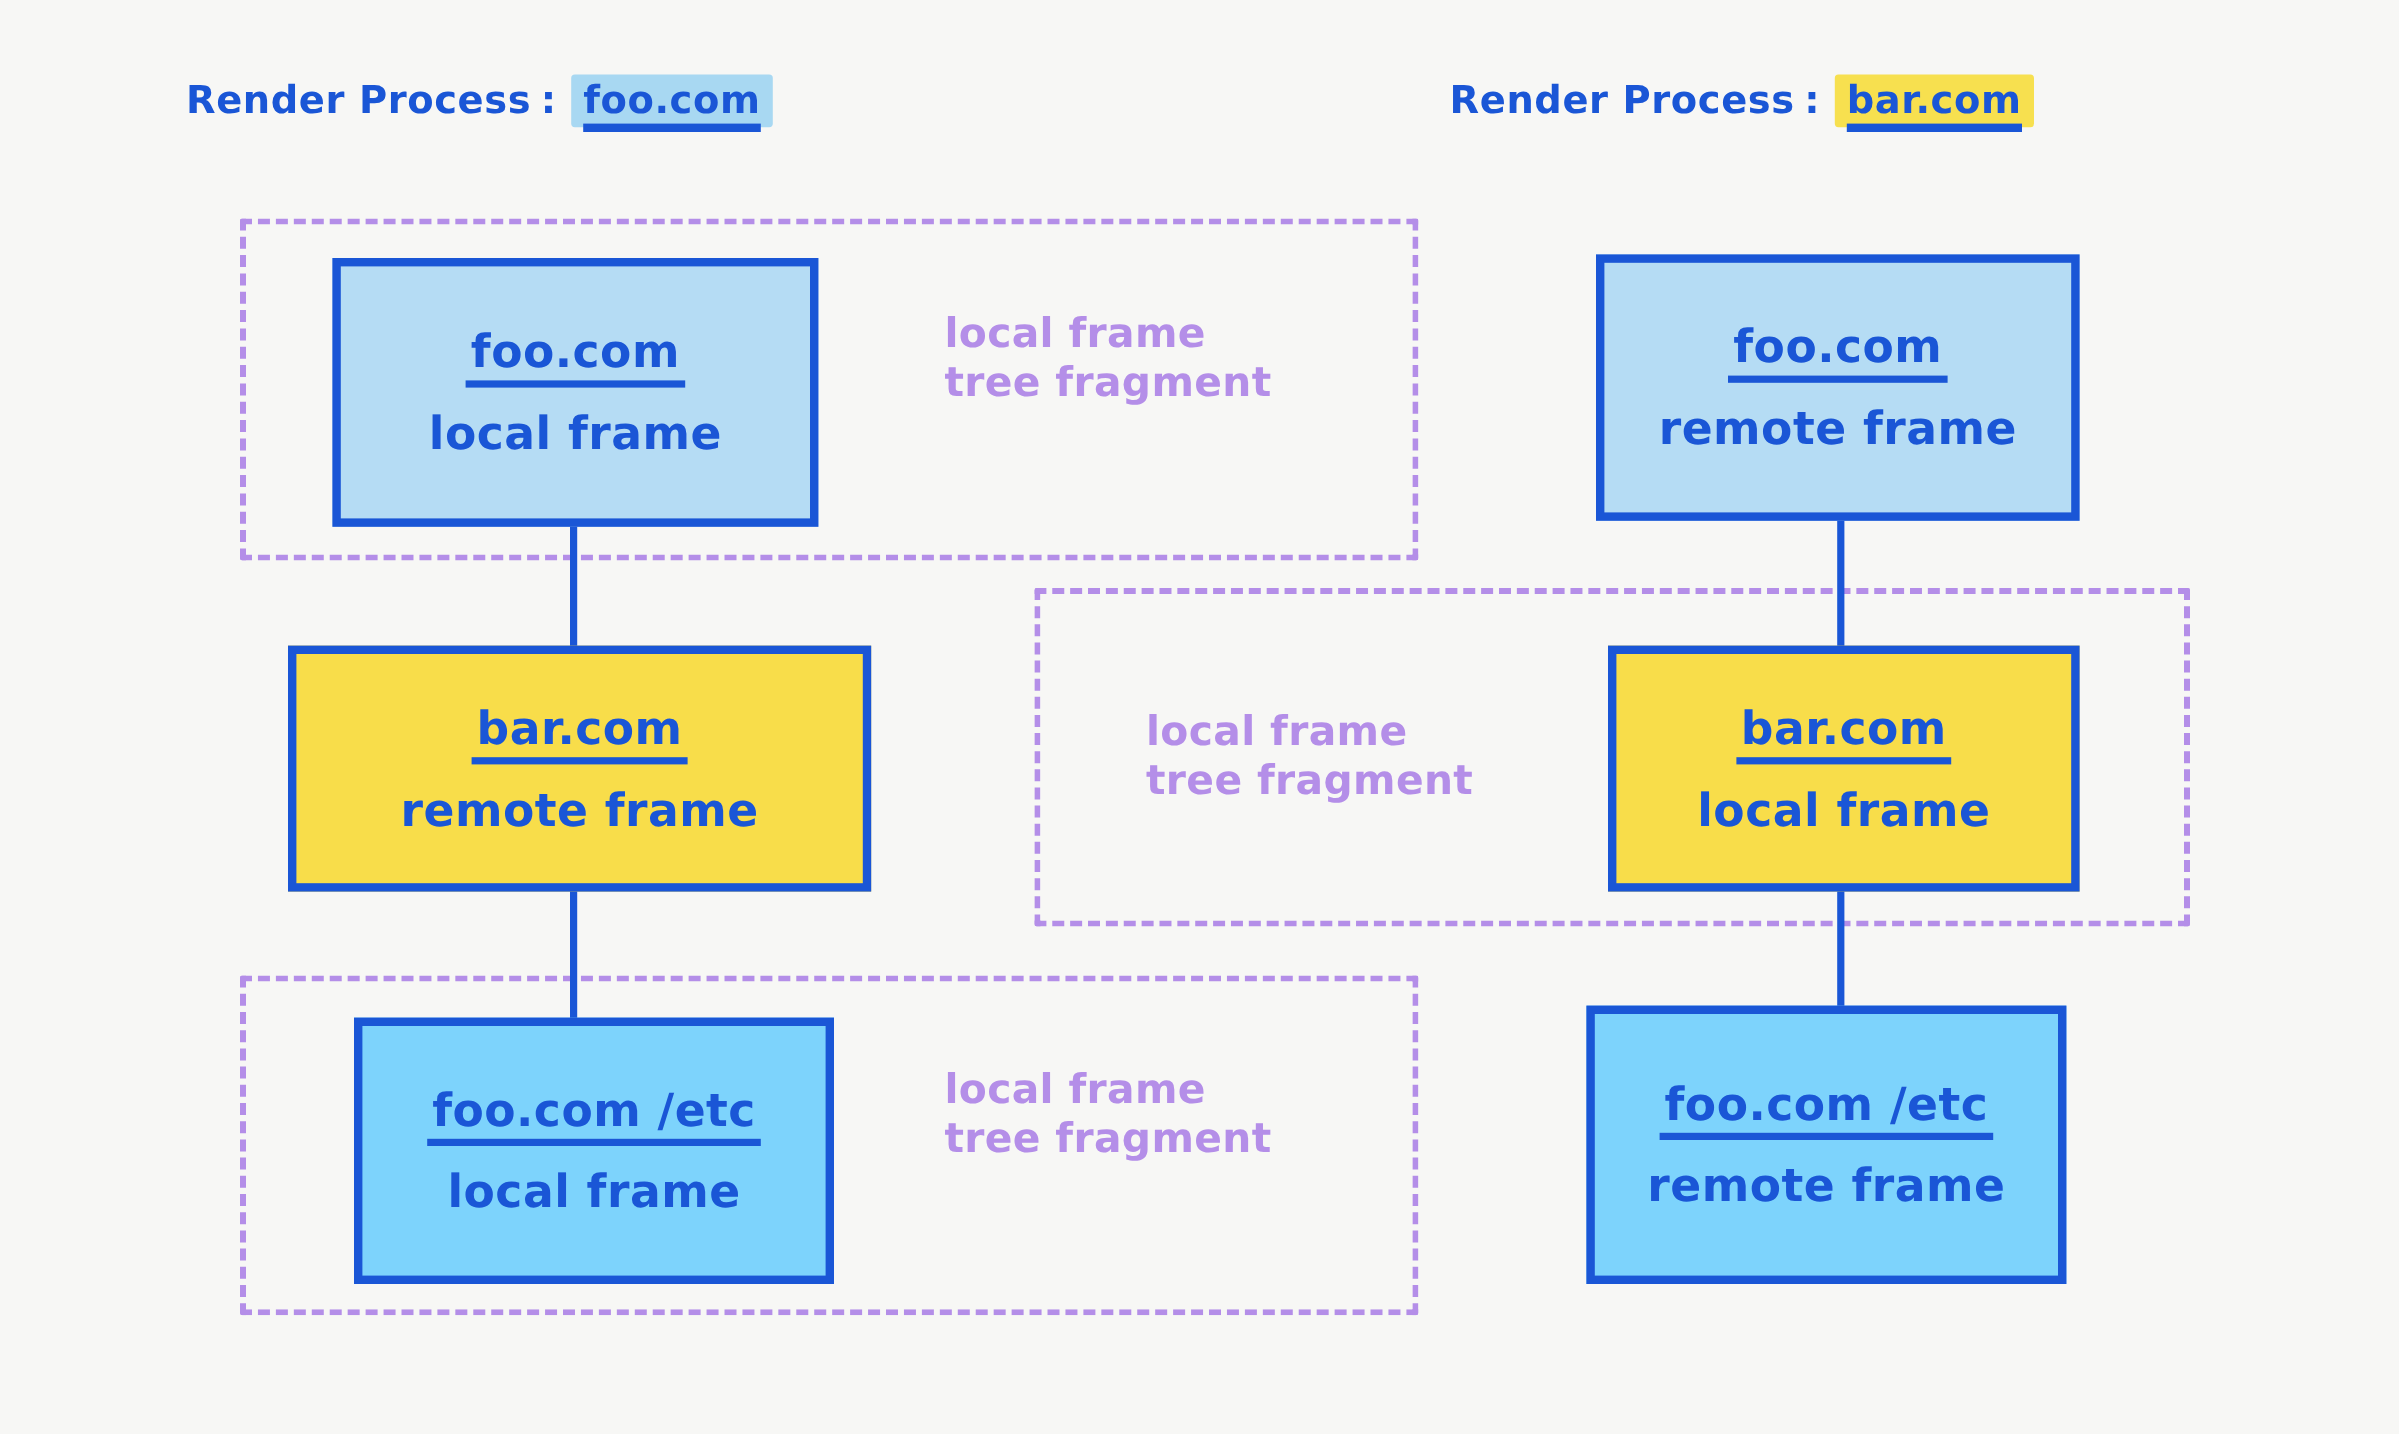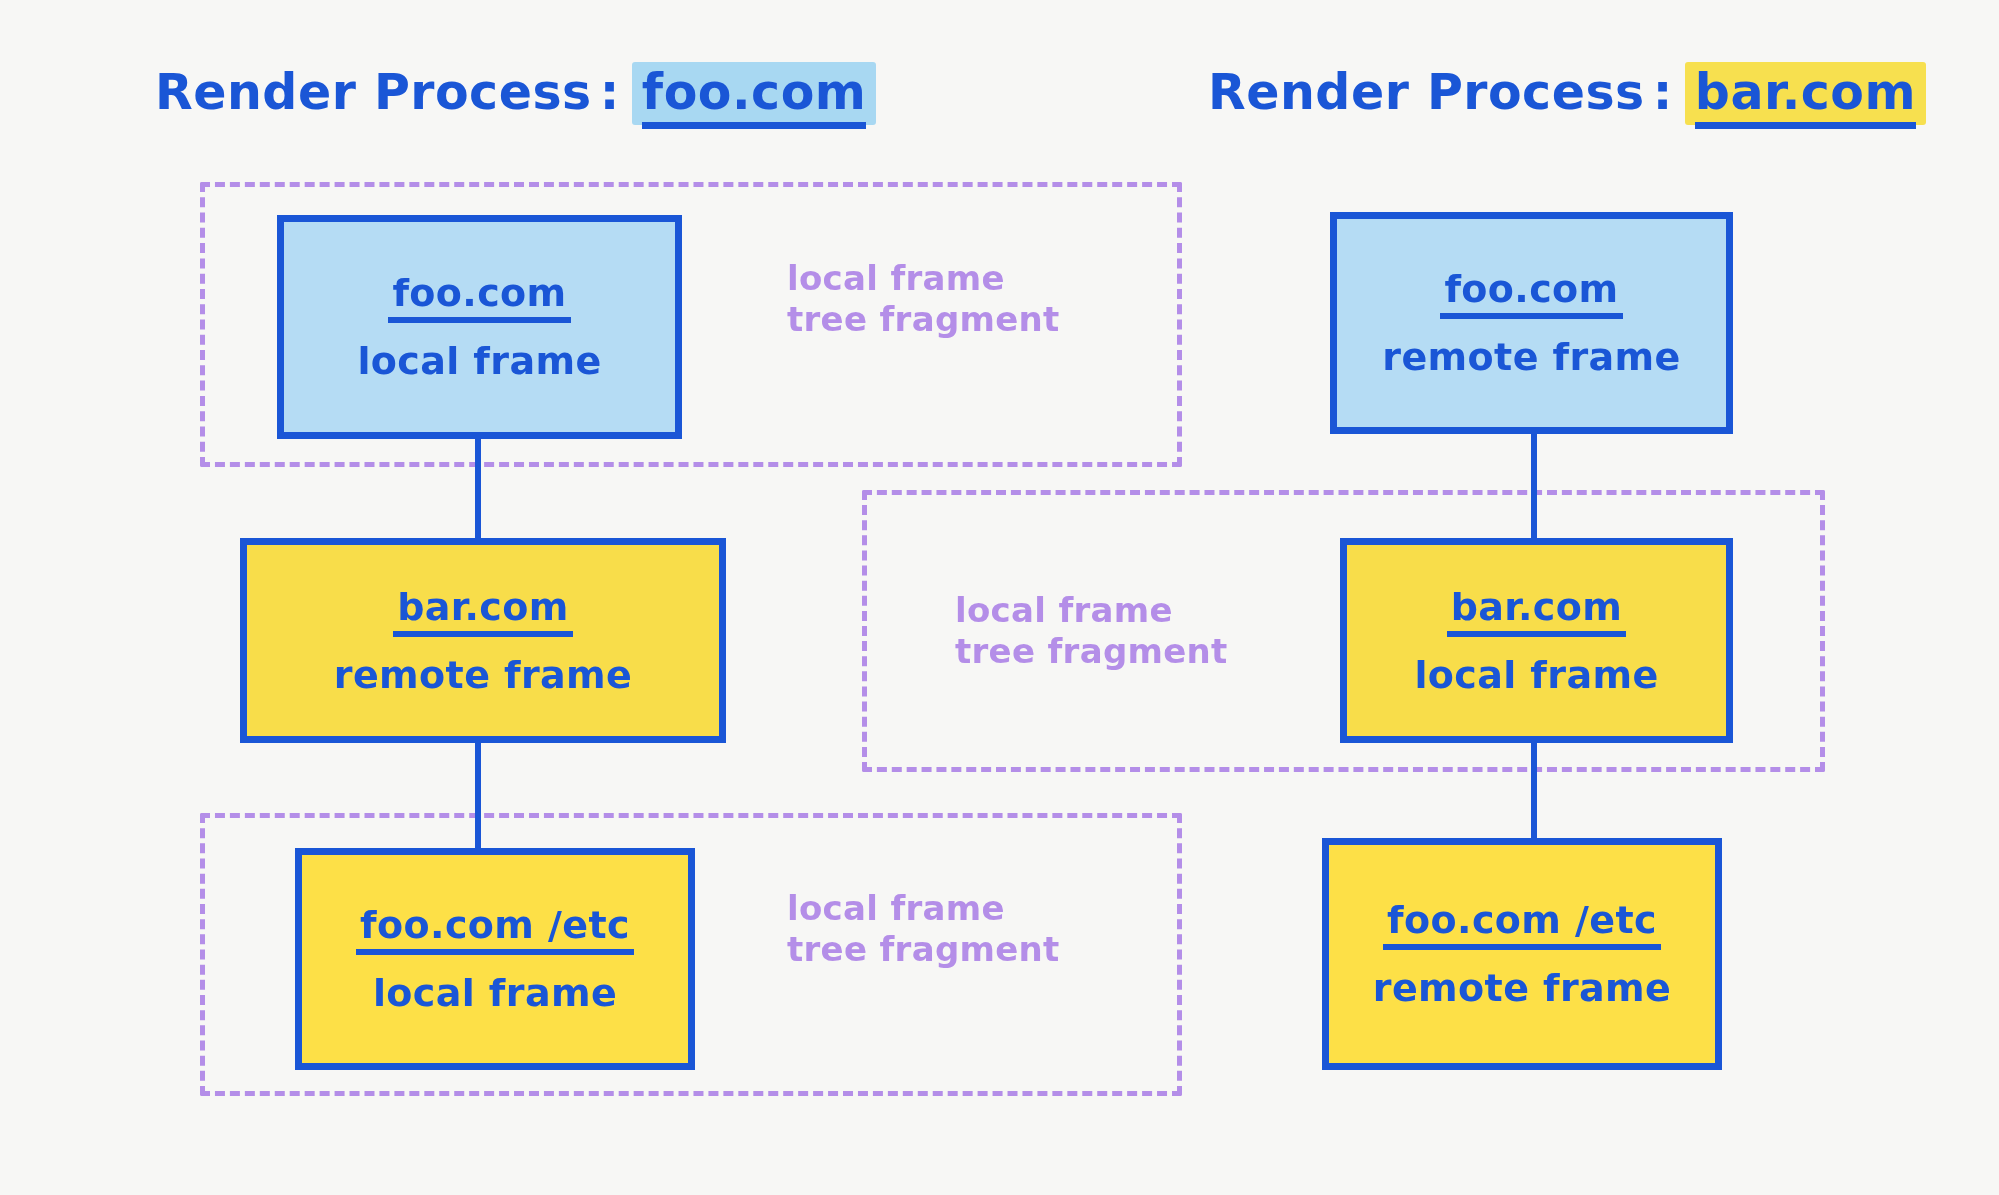--- a/index.html
+++ b/index.html
@@ -20,21 +20,21 @@
     inset: 0;
     width: 1999px;
     height: 1195px;
   }
 
   
   .proc-title {
     position: absolute;
     white-space: nowrap;
     font-family: "DejaVu Sans", sans-serif;
-    font-size: 49px;
+    font-size: 32px;
     font-weight: bold;
     color: #1a56d6;
     letter-spacing: 0.5px;
     display: flex;
     align-items: baseline;
     gap: 0px;
   }
   .proc-title .lbl { }
   .proc-title .colon { padding: 0 12px 0 8px; }
   .proc-title .host {
@@ -98,21 +98,21 @@
     margin-bottom: 16px;
     white-space: nowrap;
     letter-spacing: 0.4px;
   }
   .fbox .kind {
     font-size: 38px;
     white-space: nowrap;
     letter-spacing: 0.4px;
   }
   .fill-blue-mid   { background: #b5dcf4; }
-  .fill-blue-light { background: #fde047; }
+  .fill-blue-light { background: #7dd3fc; }
   .fill-yellow     { background: #f8dd4a; }
 
   
   .conn {
     position: absolute;
     background: #1a56d6;
     width: 6px;
     z-index: 2;
   }
 </style>

